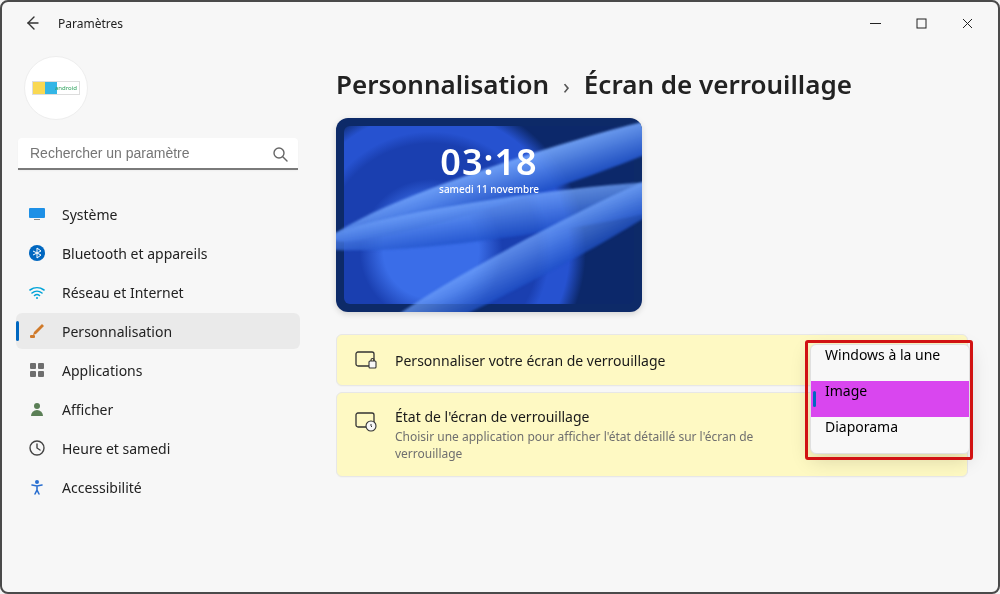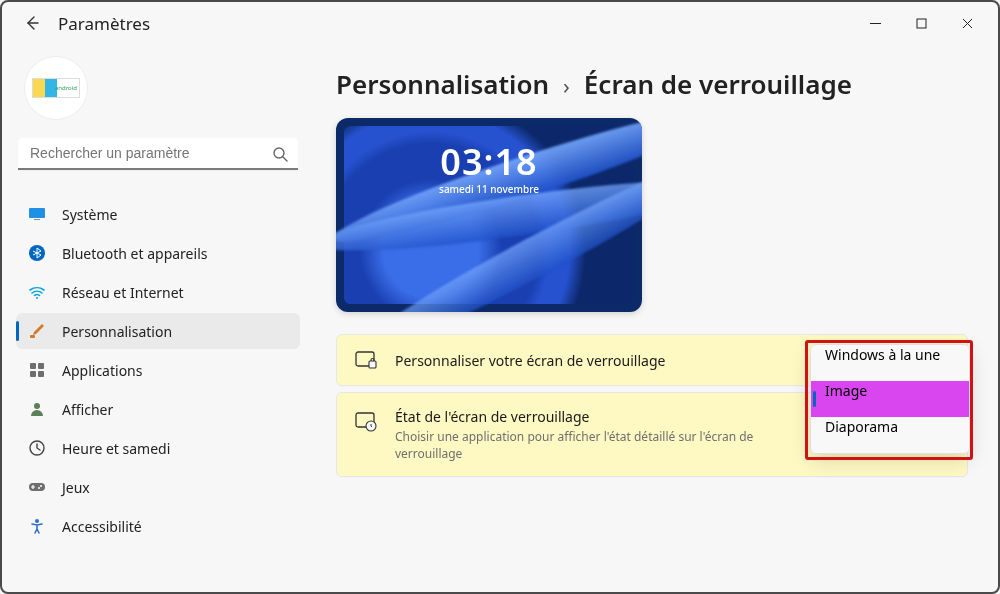--- a/index.html
+++ b/index.html
@@ -1,26 +1,26 @@
 <!DOCTYPE html>
 <html><head>
 <meta charset="utf-8">
 <style>
   * { box-sizing: border-box; margin: 0; padding: 0; }
   html, body { width: 1000px; height: 594px; font-family: "Segoe UI", system-ui, sans-serif; background: #f3f3f3; overflow: hidden; }
   .window { width: 100%; height: 100%; background: #f7f7f7; border: 2px solid #4a4a4a; border-radius: 8px; position: relative; display: flex; flex-direction: column; }
   .titlebar { height: 42px; display: flex; align-items: center; padding: 0 8px 0 20px; }
   .back-btn { width: 20px; height: 20px; display: flex; align-items: center; justify-content: center; cursor: pointer; color: #333; }
-  .title { font-size: 17px; margin-left: 16px; color: #222; }
+  .title { font-size: 12px; margin-left: 16px; color: #222; }
   .win-controls { margin-left: auto; display: flex; gap: 0; }
   .win-btn { width: 46px; height: 30px; display: flex; align-items: center; justify-content: center; cursor: pointer; color: #222; }
   .body { flex: 1; display: flex; overflow: hidden; }
   .sidebar { width: 310px; padding: 6px 12px 0 14px; display: flex; flex-direction: column; }
   .avatar { width: 64px; height: 64px; border-radius: 50%; background: #fff; margin: 6px 0 18px 8px; display: flex; align-items: center; justify-content: center; overflow: hidden; border: 1px solid #eee; }
-  .avatar-inner { width: 48px; height: 20px; background: linear-gradient(90deg,#f9d852 0 12px,#33b6e6 12px 24px,#fff 24px 100%); border:1px solid #ddd; font-size: 6px; display:flex; align-items:center; justify-content:flex-end; padding-right:2px; color:#2aa05a;text-align:right;}
+  .avatar-inner { width: 48px; height: 14px; background: linear-gradient(90deg,#f9d852 0 12px,#33b6e6 12px 24px,#fff 24px 100%); border:1px solid #ddd; font-size: 6px; display:flex; align-items:center; justify-content:flex-end; padding-right:2px; color:#2aa05a;text-align:right;}
   .search { position: relative; margin: 0 2px 26px 2px; }
   .search input { width: 100%; height: 32px; border: none; border-bottom: 2px solid #7a7a7a; background: #fff; border-radius: 4px 4px 0 0; padding: 0 36px 0 12px; font-size: 14px; color: #333; outline: none; box-shadow: 0 1px 2px rgba(0,0,0,0.04);}
   .search-icon { position: absolute; right: 10px; top: 7px; color: #666; }
   .nav { display: flex; flex-direction: column; gap: 3px; }
   .nav-item { height: 36px; border-radius: 6px; display: flex; align-items: center; padding: 0 12px; cursor: pointer; font-size: 14px; color: #222; position: relative; }
   .nav-item.selected { background: #eaeaea; }
   .nav-item.selected::before { content: ""; position: absolute; left: 0; top: 8px; bottom: 8px; width: 3px; border-radius: 2px; background: #0067c0; }
   .nav-ico { width: 18px; height: 18px; margin-right: 16px; flex: none; display: flex; align-items: center; justify-content: center; }
   .main { flex: 1; padding: 10px 30px 0 24px; overflow: hidden; position: relative; }
   .breadcrumb { display: flex; align-items: baseline; gap: 14px; margin: 12px 0 16px 0; }
@@ -159,31 +159,20 @@
           <span class="nav-ico">
               <svg width="16" height="16" viewBox="0 0 16 16">
                 <circle cx="8" cy="8" r="7" stroke="#444" stroke-width="1.4" fill="none"></circle>
                 <path d="M8 4v4l3 2" stroke="#444" stroke-width="1.4" fill="none" stroke-linecap="round"></path>
               </svg>
             </span>
           <span>Heure et samedi</span>
         </div>
         <div class="nav-item">
           <span class="nav-ico">
-              <svg width="18" height="12" viewBox="0 0 18 12">
-                <rect x="1" y="2" width="16" height="8" rx="4" fill="#6e6e6e"></rect>
-                <circle cx="13" cy="5" r="1" fill="#fff"></circle>
-                <circle cx="11" cy="7" r="1" fill="#fff"></circle>
-                <path d="M5 4v4M3 6h4" stroke="#fff" stroke-width="1.2"></path>
-              </svg>
-            </span>
-          <span>Jeux</span>
-        </div>
-        <div class="nav-item">
-          <span class="nav-ico">
               <svg width="16" height="16" viewBox="0 0 16 16">
                 <circle cx="8" cy="3" r="2" fill="#2a6fd0"></circle>
                 <path d="M3 6l5 1 5-1M8 7v4M6 15l2-4 2 4" stroke="#2a6fd0" stroke-width="1.6" fill="none" stroke-linecap="round"></path>
               </svg>
             </span>
           <span>Accessibilité</span>
         </div>
       </div>
     </div>
 

